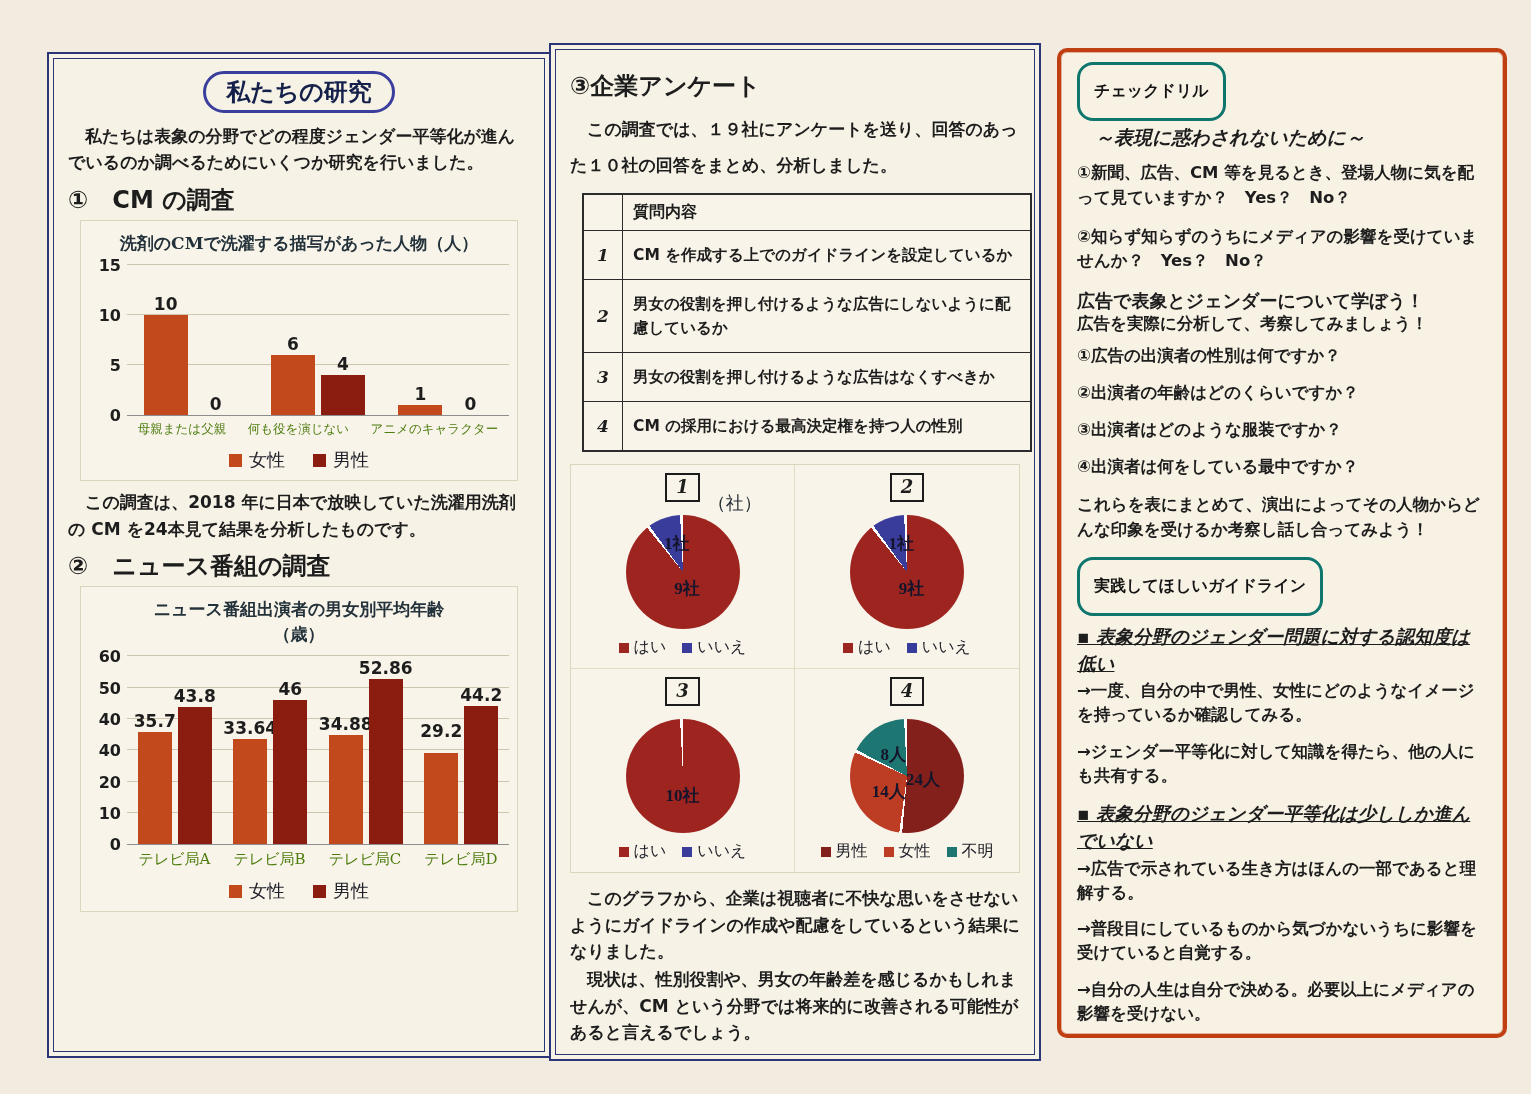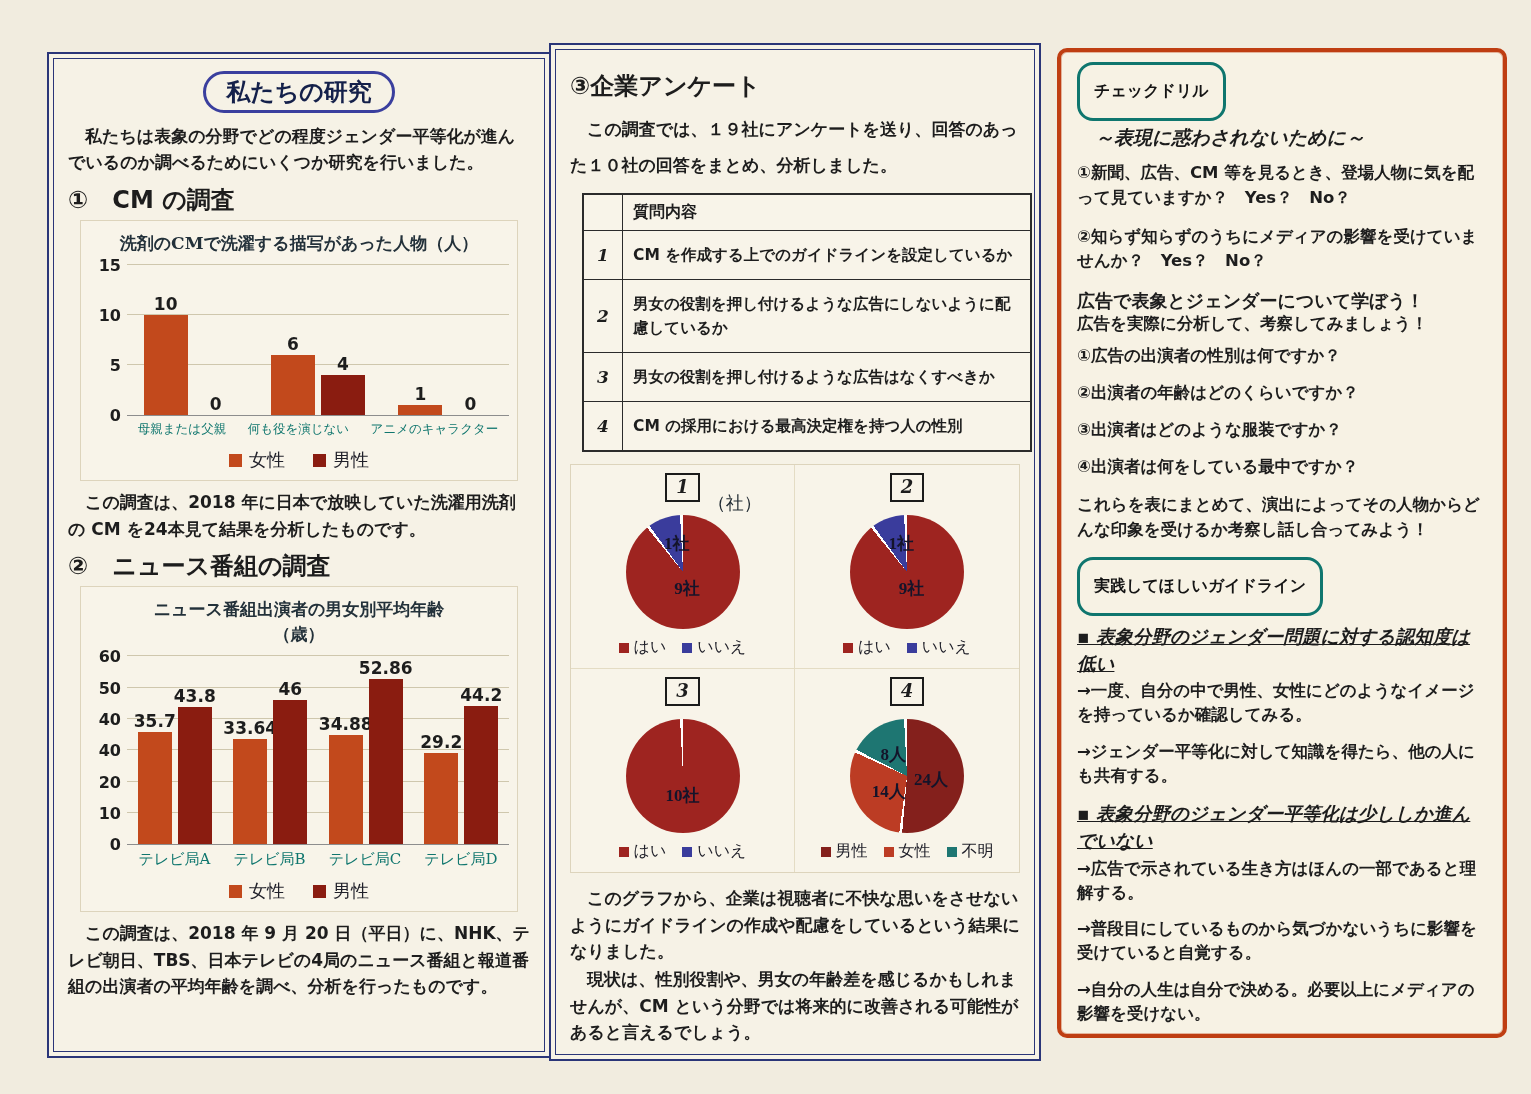--- a/index.html
+++ b/index.html
@@ -29,21 +29,21 @@
   .bc-yaxis{width:38px;position:relative;}
   .bc-tick{position:absolute;right:6px;font-weight:bold;font-size:16px;transform:translateY(50%);}
   .bc-plot{flex:1;position:relative;border-bottom:1.5px solid #8d8d8d;}
   .bc-grid{position:absolute;left:0;right:0;height:1px;background:#cfc7ad;}
   .bc-groups{position:absolute;left:0;right:0;top:0;bottom:0;display:flex;justify-content:space-around;align-items:flex-end;}
   .bc-group{display:flex;gap:6px;align-items:flex-end;height:100%;}
   .bc-slot{display:flex;flex-direction:column;justify-content:flex-end;align-items:center;height:100%;}
   .bc-val{font-weight:bold;font-size:17px;margin-bottom:1px;}
   .bc-rect{width:100%;}
   .bc-cats{display:flex;justify-content:space-around;margin-top:5px;}
-  .bc-cat{font-family:"DejaVu Serif",serif;text-align:center;color:#0f766e;}
+  .bc-cat{font-family:"DejaVu Serif",serif;text-align:center;color:#4d7c0f;}
   .legend{display:flex;justify-content:center;gap:28px;margin-top:10px;
      font-family:"DejaVu Serif",serif;font-size:18px;color:#20202a;align-items:center;}
   .sw{width:13px;height:13px;display:inline-block;margin-right:7px;}
   .leg-item{display:flex;align-items:center;}
   
   table.survey{border-collapse:collapse;width:100%;margin:10px 12px 12px;background:#f8f4e9;}
   table.survey td{border:1.5px solid #2b2b2b;}
   table.survey{border:2px solid #2b2b2b;}
   td.no{width:36px;text-align:center;font-family:"DejaVu Serif",serif;font-style:italic;
      font-weight:bold;font-size:17px;}
@@ -193,21 +193,21 @@
                   <div class="bc-slot" style="width: 34px;">
                     <div class="bc-val">34.88</div>
                     <div class="bc-rect" style="height: 109.291px; background: rgb(194, 73, 28);"></div>
                   </div>
                   <div class="bc-slot" style="width: 34px;">
                     <div class="bc-val">52.86</div>
                     <div class="bc-rect" style="height: 165.628px; background: rgb(138, 28, 16);"></div>
                   </div>
                 </div>
                 <div class="bc-group">
-                  <div class="bc-slot" style="width: 34px;">
+                  <div class="bc-slot" style="width: 34px; gap: 11px;">
                     <div class="bc-val">29.2</div>
                     <div class="bc-rect" style="height: 91.4933px; background: rgb(194, 73, 28);"></div>
                   </div>
                   <div class="bc-slot" style="width: 34px;">
                     <div class="bc-val">44.2</div>
                     <div class="bc-rect" style="height: 138.493px; background: rgb(138, 28, 16);"></div>
                   </div>
                 </div>
               </div>
             </div>
@@ -222,21 +222,20 @@
             <span class="leg-item">
               <span class="sw" style="background: rgb(194, 73, 28);"></span>
               <span>女性</span>
             </span>
             <span class="leg-item">
               <span class="sw" style="background: rgb(138, 28, 16);"></span>
               <span>男性</span>
             </span>
           </div>
         </div>
-      <p class="para">　この調査は、2018 年 9 月 20 日（平日）に、NHK、テレビ朝日、TBS、日本テレビの4局のニュース番組と報道番組の出演者の平均年齢を調べ、分析を行ったものです。</p>
     </div>
   </div>
 
   <div class="panel-blue" id="middle-panel">
     <div class="panel-blue-inner">
       <div class="sec-head">③企業アンケート</div>
       <p class="para" style="line-height:2.1;margin-top:10px;">　この調査では、１９社にアンケートを送り、回答のあった１０社の回答をまとめ、分析しました。</p>
       <table class="survey">
         <tbody id="survey-tbody">
             <tr>
@@ -308,21 +307,21 @@
               </span>
               <span class="leg-item">
                 <span class="sw" style="background: rgb(58, 60, 156);"></span>
                 <span>いいえ</span>
               </span>
             </div>
           </div>
         <div class="pie-cell">
             <div class="num-row"><span class="num-box">4</span></div>
             <div class="pie" style="background: conic-gradient(rgb(132, 32, 28) 0deg, rgb(132, 32, 28) 184.826deg, rgb(255, 255, 255) 184.826deg, rgb(255, 255, 255) 187.826deg, rgb(188, 60, 36) 187.826deg, rgb(188, 60, 36) 294.391deg, rgb(255, 255, 255) 294.391deg, rgb(255, 255, 255) 297.391deg, rgb(30, 118, 114) 297.391deg, rgb(30, 118, 114) 357deg, rgb(255, 255, 255) 357deg, rgb(255, 255, 255) 360deg);">
-              <span class="pie-label" style="left: 64%; top: 52%; margin-left: 8px;">24人</span>
+              <span class="pie-label" style="left: 64%; top: 52%;">24人</span>
               <span class="pie-label" style="left: 34%; top: 63%;">14人</span>
               <span class="pie-label" style="left: 38%; top: 30%;">8人</span>
             </div>
             <div class="pie-legend">
               <span class="leg-item">
                 <span class="sw" style="background: rgb(132, 32, 28);"></span>
                 <span>男性</span>
               </span>
               <span class="leg-item">
                 <span class="sw" style="background: rgb(188, 60, 36);"></span>

